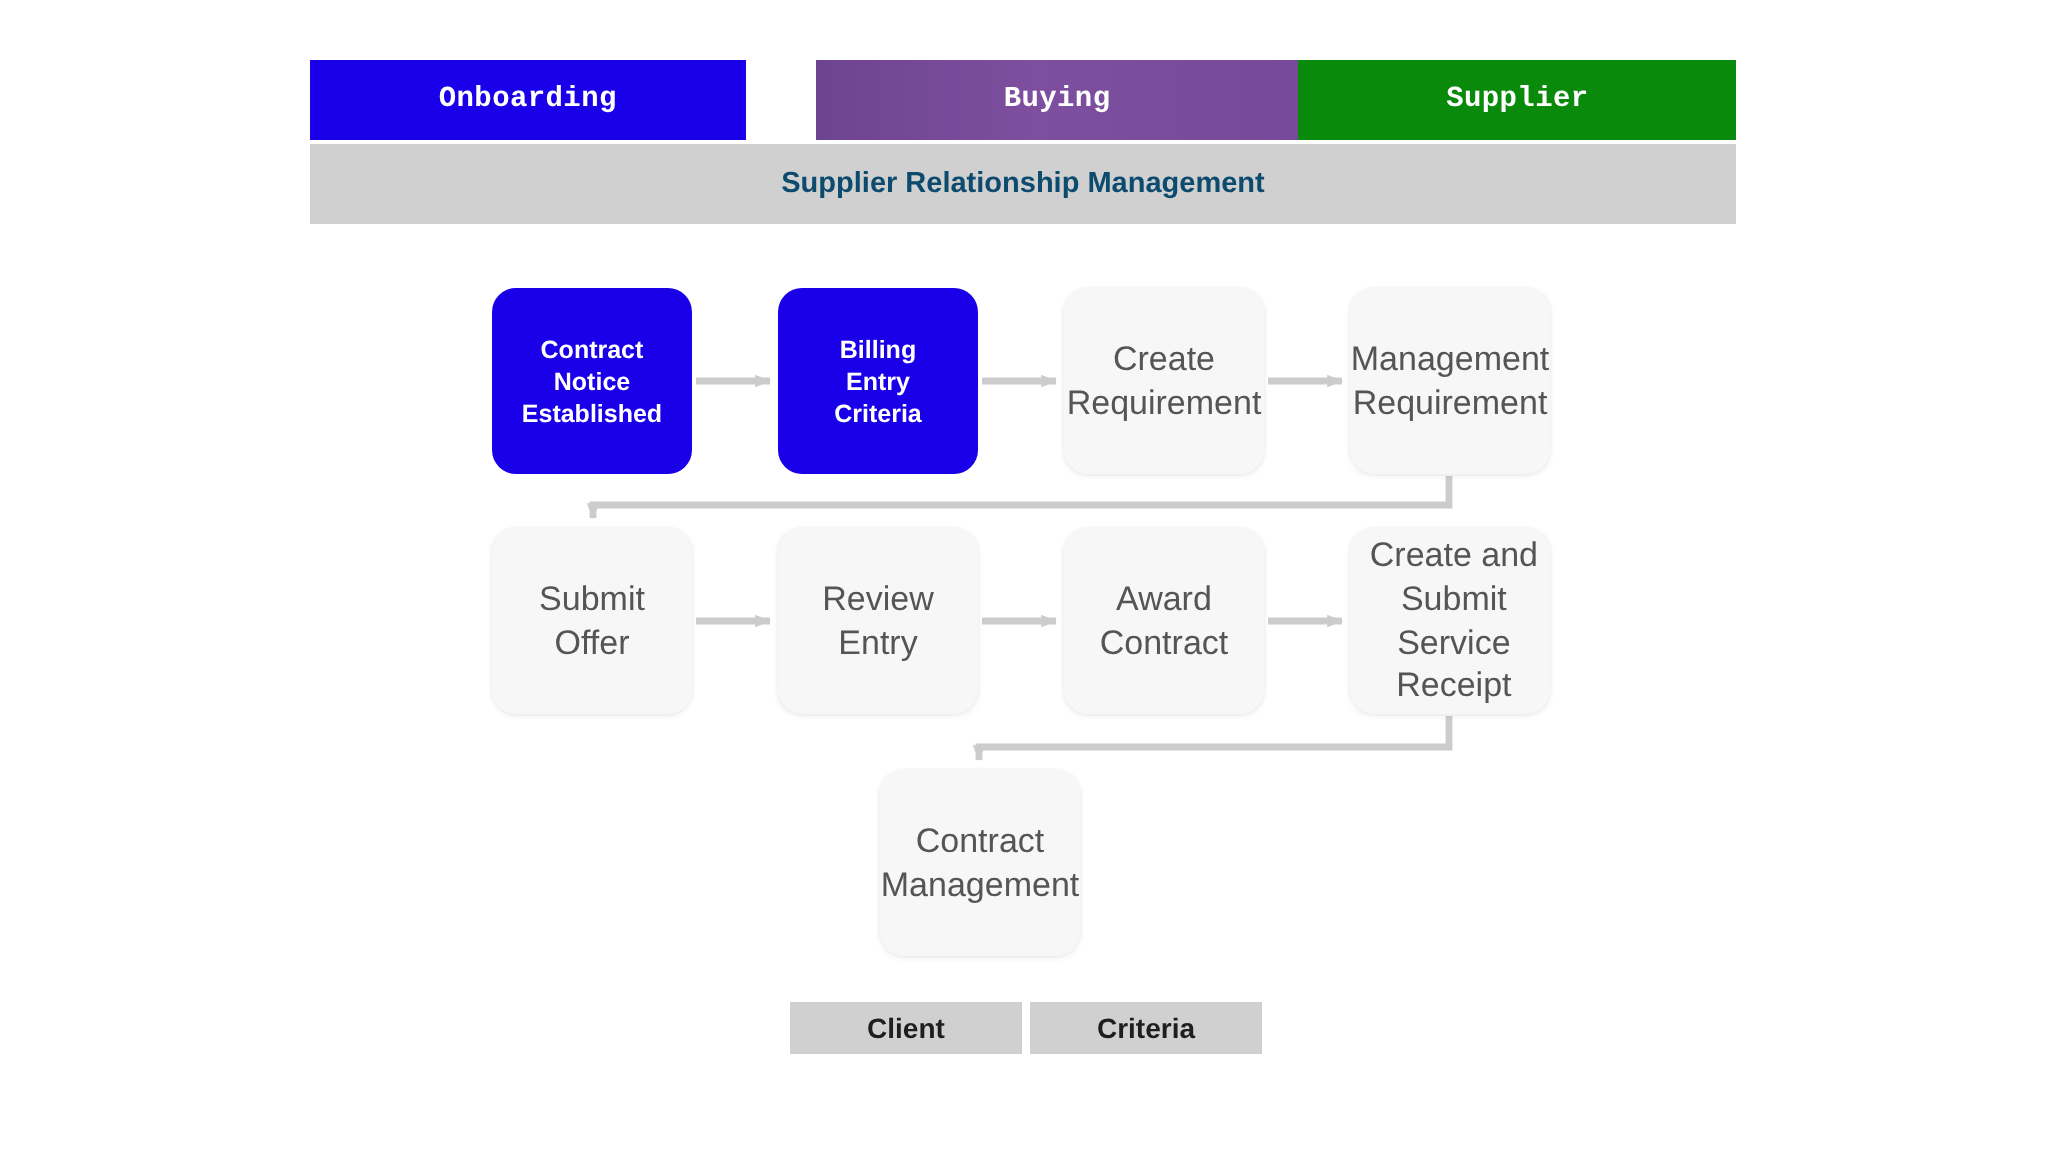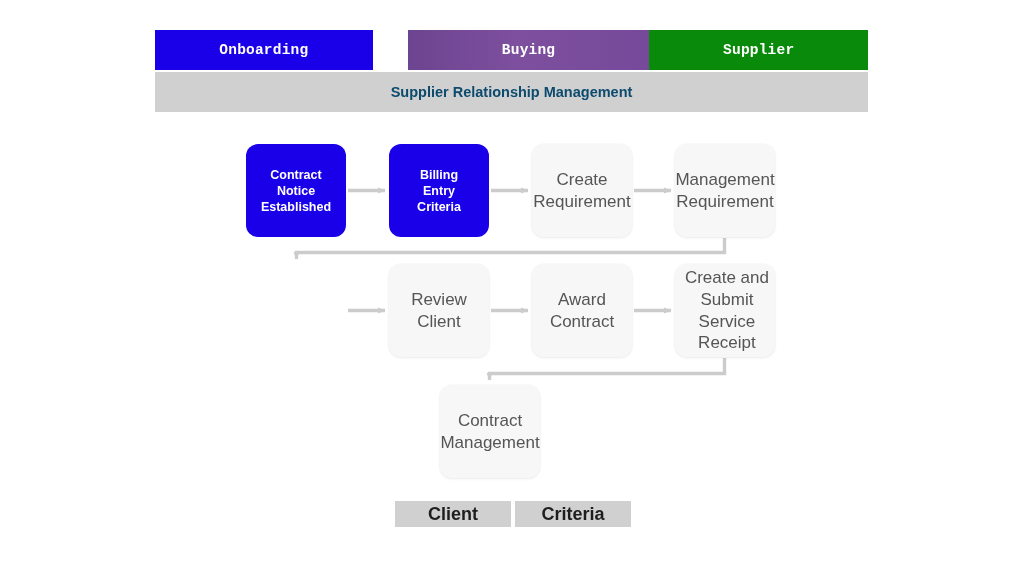--- a/index.html
+++ b/index.html
@@ -104,21 +104,21 @@
     display: flex;
     gap: 4px;
   }
   .legend-item {
     width: 116px;
     height: 26px;
     background: #d0d0d0;
     display: flex;
     align-items: center;
     justify-content: center;
-    font-size: 18px;
+    font-size: 14px;
     font-weight: bold;
     color: #1e1e1e;
   }
 
   
   #wires {
     position: absolute;
     left: 0; top: 0;
     width: 1024px;
     height: 576px;
@@ -178,22 +178,25 @@
   </div>
   <div class="node grey" style="left:532px; top:144px;">
     <span class="nlabel">Create
 Requirement</span>
   </div>
   <div class="node grey" style="left:675px; top:144px;">
     <span class="nlabel">Management
 Requirement</span>
   </div>
 
+  <div class="node grey" style="left:246px; top:264px;">
+    <span class="nlabel">Submit Offer</span>
+  </div>
   <div class="node grey" style="left:389px; top:264px;">
-    <span class="nlabel">Review Client</span>
+    <span class="nlabel">Review Entry</span>
   </div>
   <div class="node grey" style="left:532px; top:264px;align-items:center;">
     <span class="nlabel">Award
 Contract</span>
   </div>
   <div class="node grey" style="left:675px; top:264px;justify-content:flex-end;">
     <span class="nlabel">Create and
 Submit
 Service
 Receipt</span>

